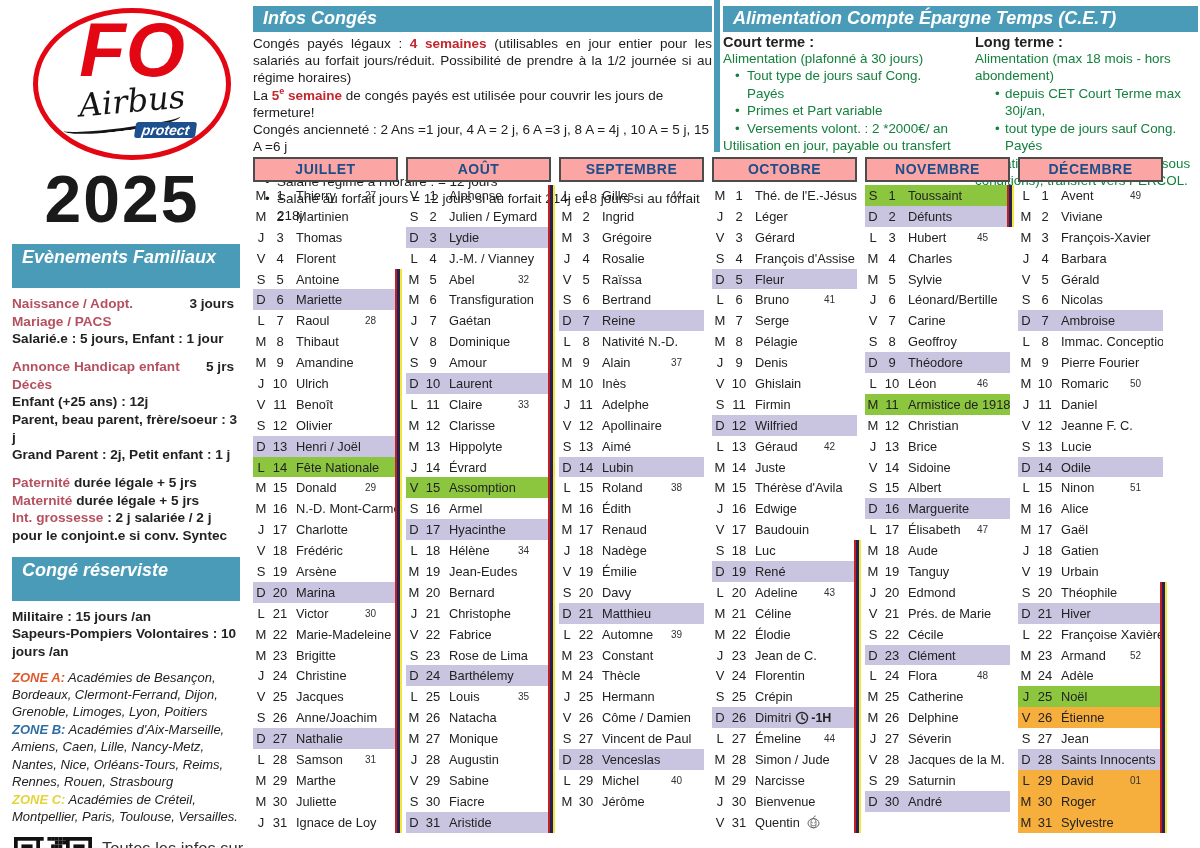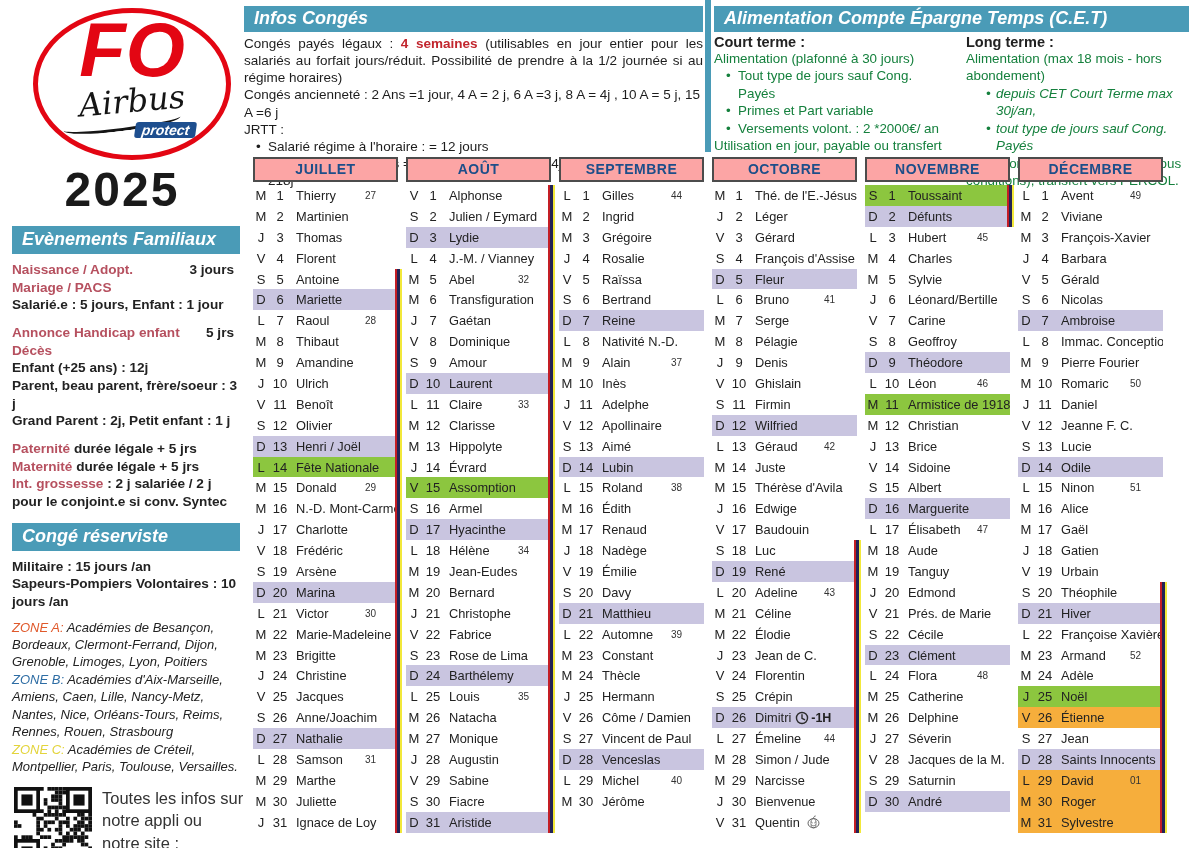--- a/index.html
+++ b/index.html
@@ -10,48 +10,48 @@
   .logo{position:relative;width:198px;height:152px;margin:8px auto 0;}
   .logo-oval{position:absolute;inset:0;border:5px solid #E30613;border-radius:50%;}
   .logo-fo{position:absolute;top:4px;left:0;right:0;text-align:center;font-size:76px;line-height:1;
            font-weight:900;font-style:italic;color:#E30613;}
   .logo-airbus{position:absolute;top:74px;left:0;right:0;text-align:center;
            font-family:"DejaVu Serif",serif;font-style:italic;font-size:32px;color:#151515;transform:rotate(-5deg);}
   .logo-swoosh{position:absolute;top:108px;left:30px;width:118px;height:12px;
            border-bottom:3px solid #151515;border-radius:50%;transform:rotate(-7deg);}
   .logo-protect{position:absolute;top:114px;left:102px;background:#1E4F8F;color:#fff;
            font-style:italic;font-weight:bold;font-size:14px;padding:0 7px;border-radius:3px;transform:skewX(-8deg);}
-  .year{font-size:48px;font-weight:900;text-align:center;letter-spacing:2px;color:#1a1a1a;
+  .year{font-size:66px;font-weight:900;text-align:center;letter-spacing:2px;color:#1a1a1a;
         margin:6px 20px 0 0;line-height:1;}
   .side-header{background:#4A9BB7;color:#fff;font-style:italic;font-weight:bold;font-size:18px;
-        padding:3px 10px 4px;margin:12px 12px 7px 0;}
+        padding:3px 10px 20px;margin:12px 12px 7px 0;}
   .side-body{font-size:13.6px;line-height:1.3;margin-right:8px;font-weight:bold;}
   .side-body .blk{margin-bottom:10px;}
   .fl{display:flex;justify-content:space-between;padding-right:10px;}
   .red{color:#B6505F;}
   .zones{font-style:italic;font-size:13px;line-height:1.32;margin:8px 8px 0 0;}
   .zone{margin-bottom:1px;}
-  .zlabel{font-weight:normal;margin-top:48px;}
+  .zlabel{font-weight:bold;margin-top:48px;}
   .side-footer{display:flex;gap:10px;margin:12px 8px 0 2px;align-items:flex-start;}
   .qr{flex:none;}
   .side-footer-text{font-size:16.5px;line-height:1.35;color:#333;}
   
-  .topinfo{position:absolute;left:244px;top:0;width:947px;height:156px;}
+  .topinfo{position:absolute;left:253px;top:0;width:947px;height:156px;}
   .ti-left{position:absolute;left:0;top:6px;width:459px;}
   .ti-divider{position:absolute;left:461px;top:0;width:6px;height:152px;background:#4A9BB7;}
   .ti-right{position:absolute;left:470px;top:6px;right:2px;}
   .sec-bar{background:#4A9BB7;color:#fff;font-style:italic;font-weight:bold;font-size:18px;padding:2px 10px 3px;}
   .info-body{font-size:13.5px;line-height:1.27;margin-top:3px;color:#1d1d1d;}
   .info-body .jus{text-align:justify;}
   .b{font-weight:normal;}
   .rb{font-weight:bold;color:#C2262E;}
   .sup{vertical-align:super;font-size:9px;font-weight:bold;color:#C2262E;}
   .bullet{padding-left:24px;position:relative;}
   .bullet::before{content:"\2022";position:absolute;left:12px;}
-  .bullet.ind{padding-left:30px;font-style:italic;}
+  .bullet.ind{padding-left:30px;}
   .bullet.ind::before{left:20px;}
   .cet-cols{display:flex;gap:14px;margin-top:2px;}
   .cet-col1{flex:0 0 238px;}
   .cet-col2{flex:1;}
   .cet-title{font-weight:bold;font-size:14.5px;}
   .cet-body{font-size:13.4px;line-height:1.3;color:#15803d;}
   
   .months{position:absolute;left:253px;top:157px;display:flex;}
   .month{width:153px;flex:none;position:relative;}
   .month-header{margin:0 8px 3px 0;border:2px solid #4C4C4C;background:#fca5a5;color:#1D4E89;
@@ -285,20 +285,21 @@
         
       </div>
     </div>
   </aside>
 
   <div class="topinfo">
     <div class="ti-left">
       <div class="sec-bar">Infos Congés</div>
       <div class="info-body" id="infos-body">
           <div class="jus"><span class="b">Congés payés légaux : </span><span class="rb">4 semaines</span><span> (utilisables en jour entier pour les salariés au forfait jours/réduit. Possibilité de prendre à la 1/2 journée si au régime horaires)</span></div>
+          <div><span>La </span><span class="rb">5</span><span class="sup">e</span><span class="rb"> semaine</span><span> de congés payés est utilisée pour couvrir les jours de fermeture!</span></div>
           <div><span class="b">Congés ancienneté : 2 Ans =1 jour, 4 A = 2 j, 6 A =3 j, 8 A = 4j , 10 A = 5 j, 15 A =6 j</span></div>
           <div><span class="b">JRTT :</span></div>
           <div class="bullet"><span>Salarié régime à l'horaire : = </span><span class="b">12 jours</span></div>
           <div class="bullet"><span>Salarié au forfait jours = </span><span class="b">12 jours</span><span> si au forfait 214j et </span><span class="b">8 jours</span><span> si au forfait 218j</span></div>
         </div>
     </div>
     <div class="ti-divider"></div>
     <div class="ti-right">
       <div class="sec-bar">Alimentation Compte Épargne Temps (C.E.T)</div>
       <div class="cet-cols" id="cet-cols">

